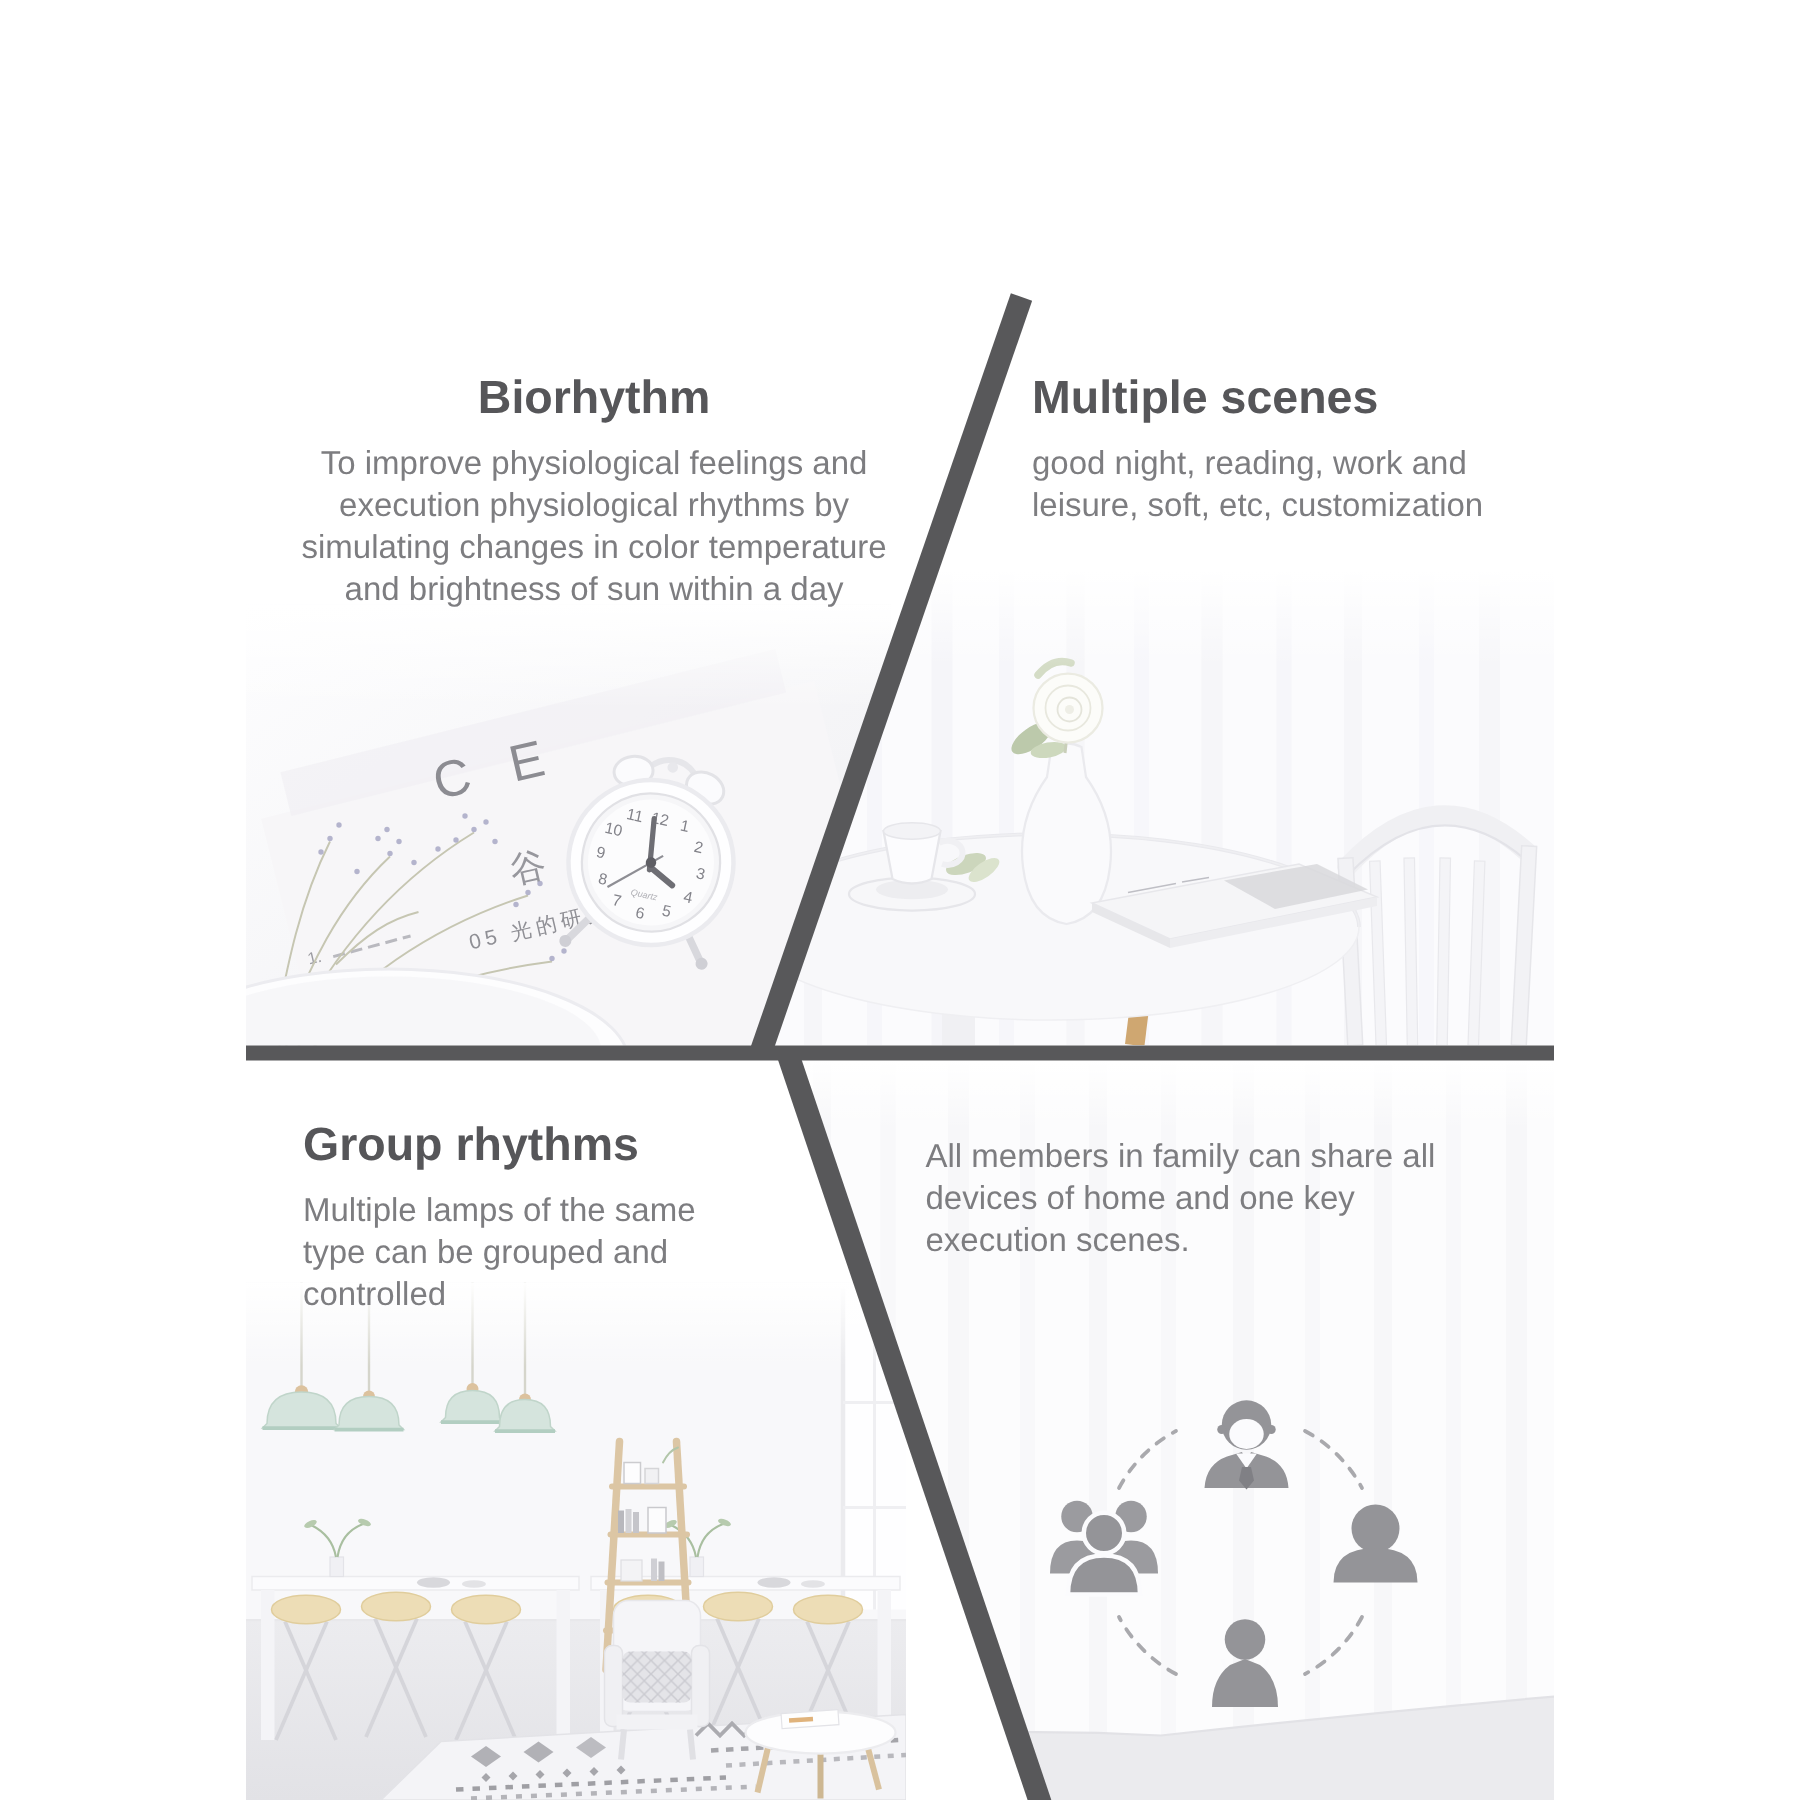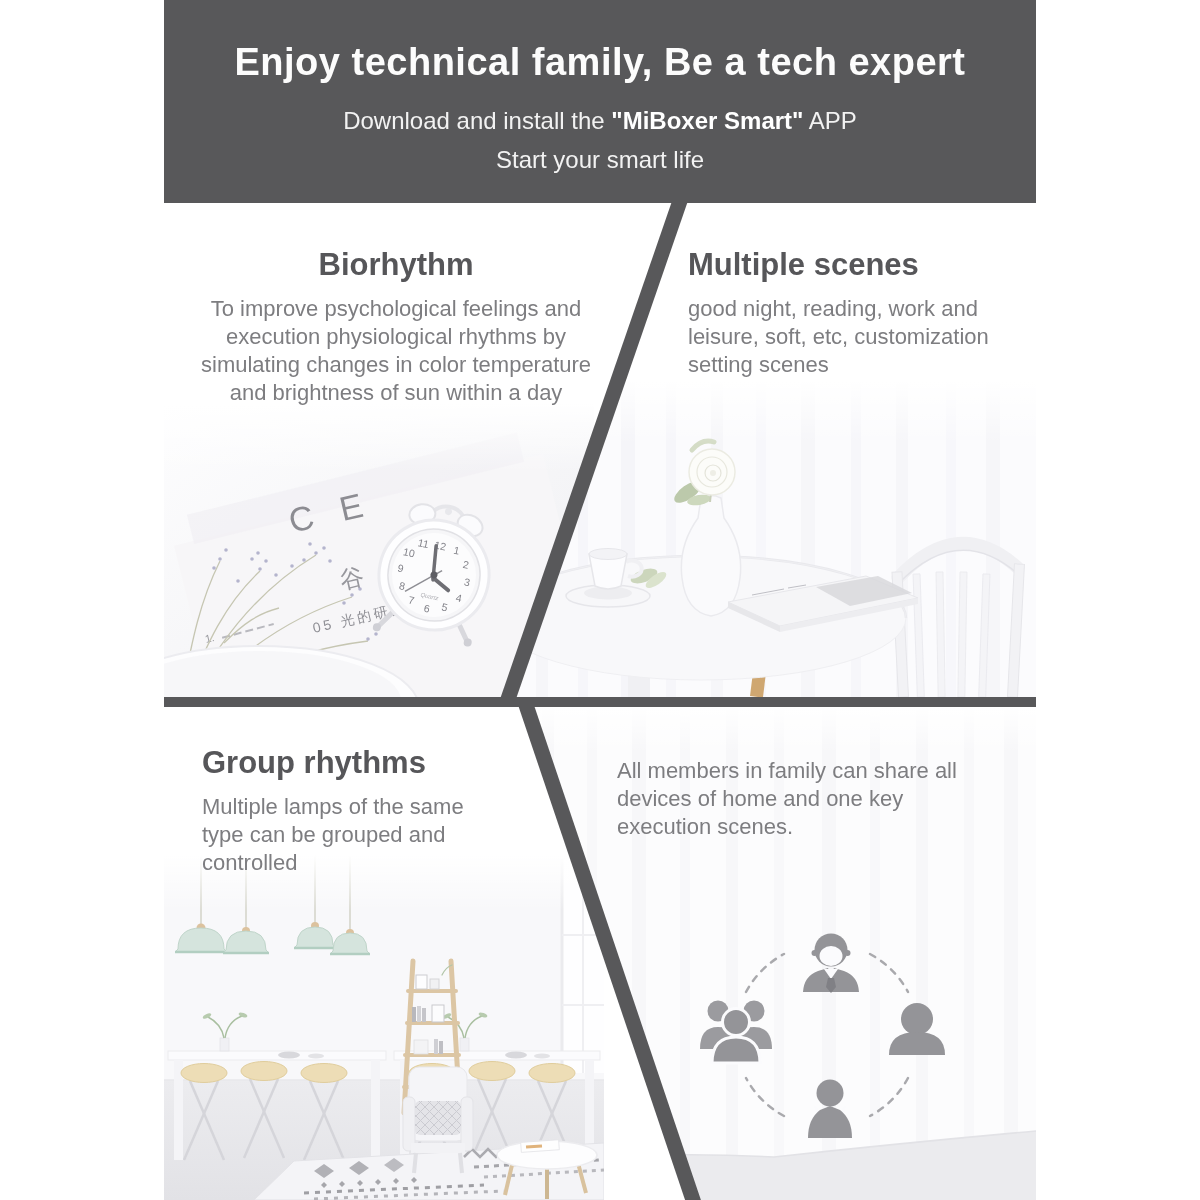--- a/index.html
+++ b/index.html
@@ -22,27 +22,20 @@
   .section-title{font-size:31px;font-weight:bold;color:#565659;}
   .section-body{margin-top:12px;font-size:22px;line-height:28px;color:#7d7d80;}
   .photo{position:absolute;z-index:1;}
   .overlay{position:absolute;left:0;top:0;width:1200px;height:1200px;z-index:2;pointer-events:none;}
 </style>
 </head>
 <body>
 
 <div class="poster">
 
-  <div class="header">
-    <div class="header-title">Enjoy technical family, Be a tech expert</div>
-    <div class="header-sub">
-      <span>Download and install the </span><b>"MiBoxer Smart"</b><span> APP</span>
-    </div>
-    <div class="header-tagline">Start your smart life</div>
-  </div>
 
   <div class="quad quad-top q-tl">
     <svg class="photo" style="left:0;top:200px;" width="430" height="295" viewBox="0 0 430 295">
       <defs>
         <linearGradient id="bgTL" x1="0" y1="0" x2="1" y2="1">
           <stop offset="0" stop-color="#fdfdfe"></stop>
             <stop offset="1" stop-color="#efeff2"></stop>
         </linearGradient>
         <linearGradient id="fadeTL" x1="0" y1="0" x2="0" y2="1">
           <stop offset="0" stop-color="#ffffff" stop-opacity="1"></stop>
@@ -123,21 +116,21 @@
       </g>
       <g>
         <ellipse cx="95" cy="305" rx="160" ry="62" fill="#fdfdfe" stroke="#ececf0" stroke-width="2"></ellipse>
         <ellipse cx="95" cy="298" rx="142" ry="50" fill="#f5f5f8" opacity="0.8"></ellipse>
       </g>
       <rect width="430" height="70" fill="url(#fadeTL)"></rect>
     </svg>
     <div class="section-text" style="left:37px;top:44px;text-align:center;">
       <div class="section-title">Biorhythm</div>
       <div class="section-body">
-        <div>To improve psychological feelings and</div>
+        <div>To improve physiological feelings and</div>
         <div>execution physiological rhythms by</div>
         <div>simulating changes in color temperature</div>
         <div>and brightness of sun within a day</div>
       </div>
     </div>
   </div>
 
   <div class="quad quad-top q-tr">
     <svg class="photo" style="left:352px;top:177px;" width="520" height="317" viewBox="0 0 520 317">
       <defs>
@@ -207,21 +200,20 @@
         <line x1="236" y1="215" x2="268" y2="209" stroke="#bfbfc5" stroke-width="1"></line>
         <line x1="272" y1="208" x2="290" y2="205" stroke="#bfbfc5" stroke-width="1"></line>
       </g>
       <rect width="520" height="64" fill="url(#fadeTR)"></rect>
     </svg>
     <div class="section-text" style="left:524px;top:44px;">
       <div class="section-title">Multiple scenes</div>
       <div class="section-body">
         <div>good night, reading, work and</div>
         <div>leisure, soft, etc, customization</div>
-        <div>setting scenes</div>
       </div>
     </div>
   </div>
 
   <div class="quad quad-bottom q-bl">
     <svg class="photo" style="left:0;top:148px;" width="440" height="345" viewBox="0 0 440 345">
       <defs>
         <linearGradient id="fadeBL" x1="0" y1="0" x2="0" y2="1">
           <stop offset="0" stop-color="#ffffff" stop-opacity="1"></stop>
           <stop offset="1" stop-color="#ffffff" stop-opacity="0"></stop>

